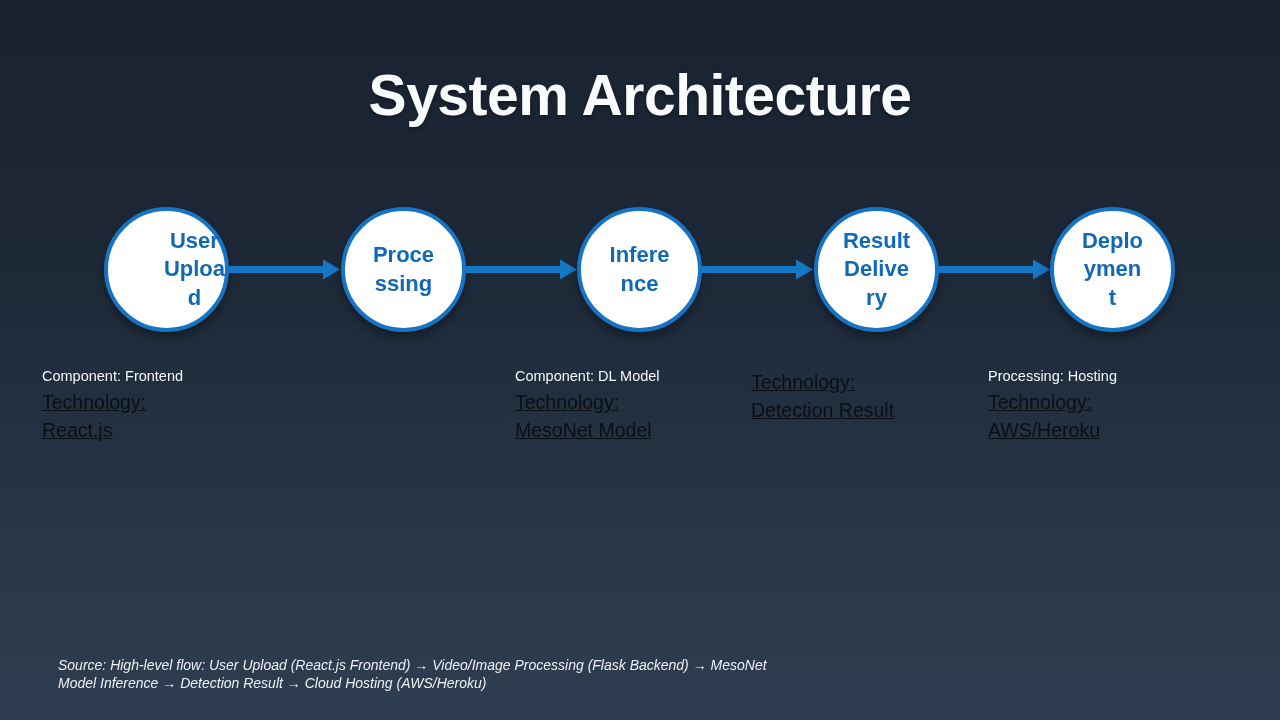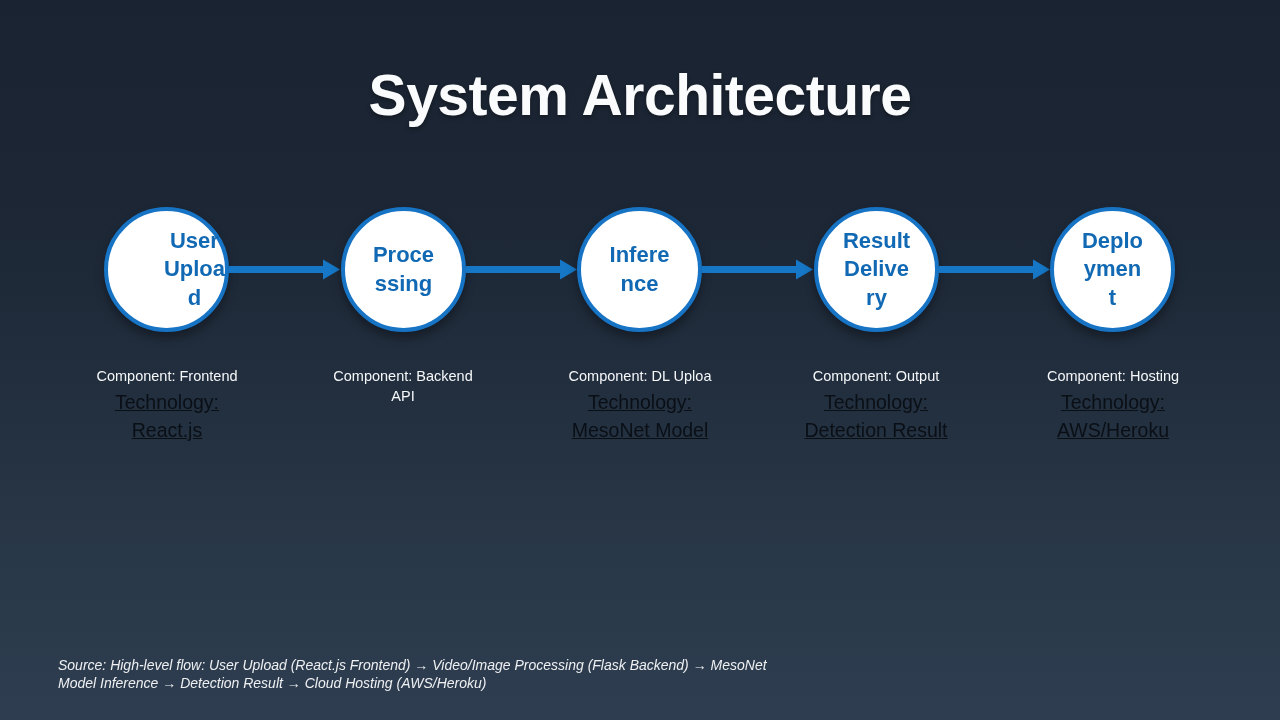--- a/index.html
+++ b/index.html
@@ -33,21 +33,20 @@
     line-height: 1.3; text-align: center; white-space: pre-line;
   }
   .c0 { left: 104px; justify-content: flex-end; } .c1 { left: 341px; } .c2 { left: 577px; align-items: center; }
   .c3 { left: 814px; } .c4 { left: 1050px; }
   .arrow {
     position: absolute; top: 257px; width: 111px; height: 25px;
   }
   .a0 { left: 229px; } .a1 { left: 466px; } .a2 { left: 702px; } .a3 { left: 939px; }
   .details {
     position: absolute; top: 366px; width: 250px;
-    text-align: center;
   }
   .d0 { left: 42px; } .d1 { left: 278px; } .d2 { left: 515px; }
   .d3 { left: 751px; } .d4 { left: 988px; }
   .component {
     color: #f5f7f9; font-size: 14.5px; line-height: 1.38;
     white-space: pre-line;
   }
   .technology {
     color: #0a0f16; font-size: 19.5px; line-height: 1.42;
     margin-top: 3px; white-space: pre-line; text-decoration: underline;
@@ -115,38 +114,35 @@
 t</span>
     </div>
 
     <div class="details d0">
       <div class="component">Component: Frontend</div>
       <div class="technology">Technology:
 React.js</div>
     </div>
 
     <div class="details d1">
-      <div class="component">Component: Backend
-API</div>
     </div>
 
     <div class="details d2">
-      <div class="component">Component: DL Uploa</div>
+      <div class="component">Component: DL Model</div>
       <div class="technology">Technology:
 MesoNet Model</div>
     </div>
 
     <div class="details d3">
-      <div class="component">Component: Output</div>
       <div class="technology">Technology:
 Detection Result</div>
     </div>
 
     <div class="details d4">
-      <div class="component">Component: Hosting</div>
+      <div class="component">Processing: Hosting</div>
       <div class="technology">Technology:
 AWS/Heroku</div>
     </div>
 
   </div>
 
   <div class="source">Source: High-level flow: User Upload (React.js Frontend) → Video/Image Processing (Flask Backend) → MesoNet
 Model Inference → Detection Result → Cloud Hosting (AWS/Heroku)</div>
 
 </div>

